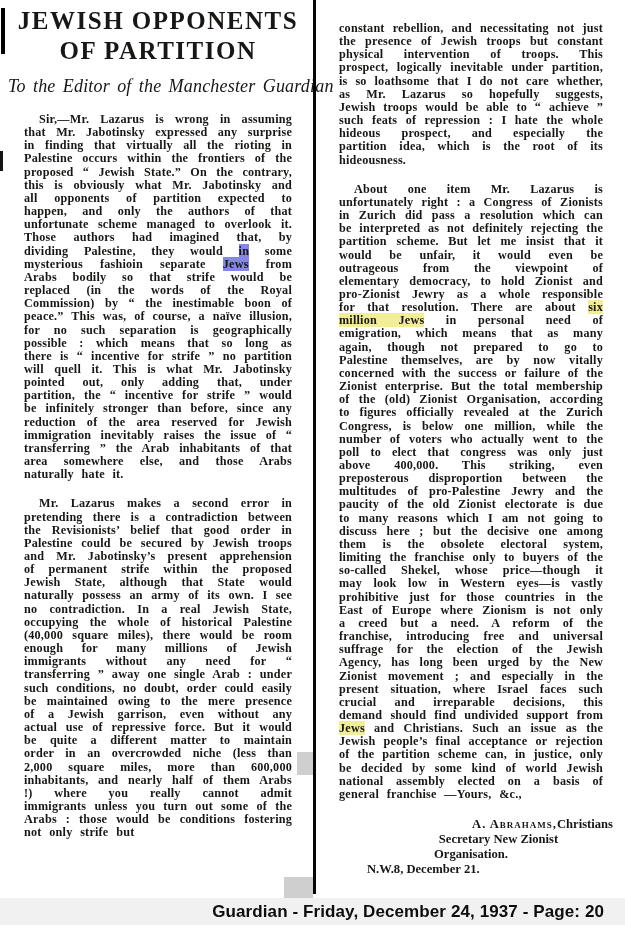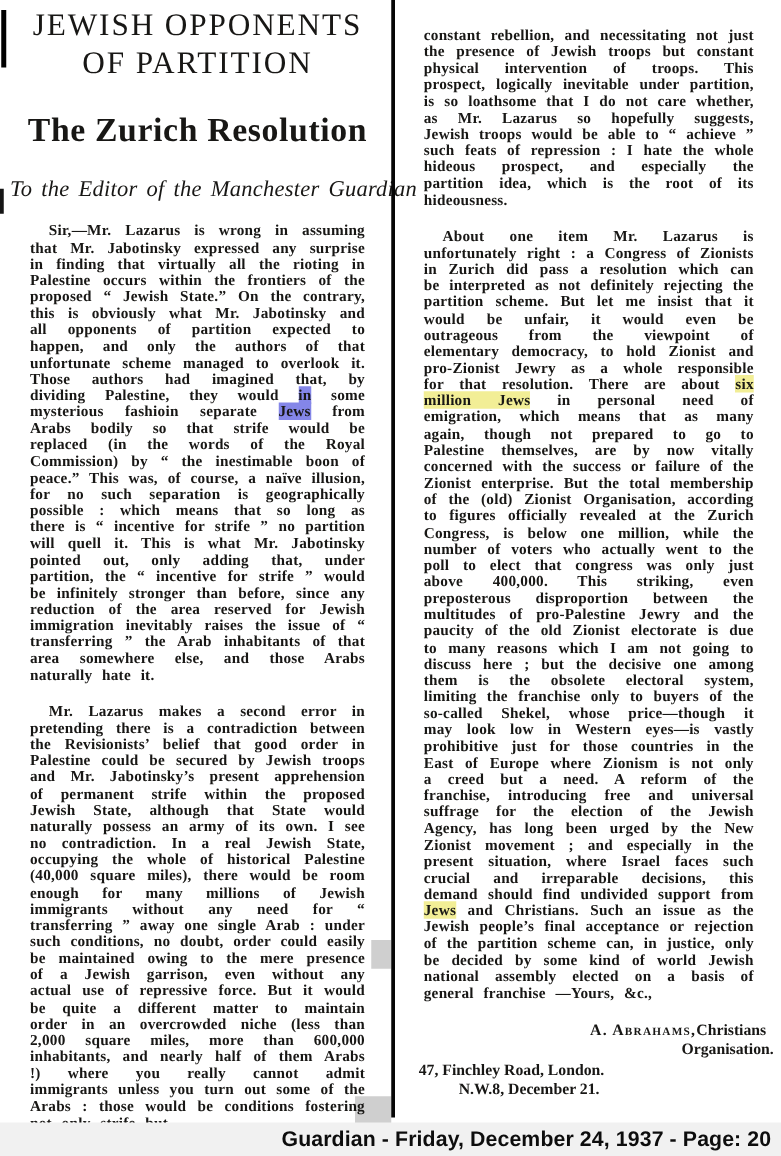--- a/index.html
+++ b/index.html
@@ -12,21 +12,21 @@
   .page{
     position:relative;width:625px;height:925px;background:#fff;overflow:hidden;
     font-family:"Liberation Serif","DejaVu Serif",serif;color:var(--ink);
   }
   
   .col-left{position:absolute;left:8px;top:4px;width:300px;}
   .col-right{position:absolute;left:323px;top:6px;width:296px;}
   .col-rule{position:absolute;left:313px;top:0;width:3px;height:894px;background:#060606;}
   
   .headline{
-    font-size:25px;line-height:30px;font-weight:normal;text-align:center;
+    font-size:25px;line-height:30px;font-weight:bold;text-align:center;
     letter-spacing:1.5px;margin:2px 0 0 0;
   }
   .subhead{
     font-size:27px;line-height:30px;font-weight:bold;text-align:center;
     margin-top:23px;letter-spacing:0.5px;
   }
   .salutation{
     font-size:18px;font-weight:normal;font-style:italic;margin-top:10px;margin-bottom:5px;
     letter-spacing:0.2px;word-spacing:2.5px;white-space:nowrap;
   }
@@ -36,74 +36,73 @@
     word-spacing:4.5px;letter-spacing:0.2px;margin:16px;
   }
   .body-para.indent{text-indent:15px;}
   .hl-yellow{background:var(--hl-yellow);}
   .hl-blue{background:var(--hl-blue);}
   
   .signature{font-size:12.6px;line-height:15px;font-weight:bold;margin-top:3px;}
   .sig-row1{display:flex;justify-content:flex-end;padding:0 6px 0 92px;}
   .smallcaps{font-variant:small-caps;letter-spacing:1px;}
   .sig-row2{text-align:center;padding-left:55px;}
-  .sig-row3{text-align:right;padding-left:0px;}
+  .sig-row3{text-align:center;padding-left:0px;}
   .addr1{padding-left:12px;font-size:12.6px;line-height:15px;font-weight:bold;margin-top:2px;}
   .addr2{padding-left:44px;font-size:12.6px;line-height:15px;font-weight:bold;}
   
   .artifact{position:absolute;background:#000;}
   .artifact.a1{left:1px;top:8px;width:4px;height:46px;}
   .artifact.a2{left:0;top:151px;width:3px;height:20px;background:#151515;}
   .patch{position:absolute;background:#cfcfcf;}
   .patch.p1{left:297px;top:752px;width:16px;height:23px;}
   .patch.p2{left:284px;top:877px;width:29px;height:26px;}
   
   .caption-bar{
     position:absolute;left:0;right:0;bottom:0;height:27px;background:var(--caption-bg);
     display:flex;align-items:center;justify-content:flex-end;
-    padding-right:8px;box-sizing:border-box;
+    padding-right:21px;box-sizing:border-box;
     font-family:"Liberation Sans","DejaVu Sans",sans-serif;
     font-weight:bold;font-size:17px;color:#0d0d0d;letter-spacing:0.1px;
   }
 </style>
 </head>
 <body>
 
 <div class="page">
 
   <div class="artifact a1"></div>
   <div class="artifact a2"></div>
   <div class="patch p1"></div>
   <div class="patch p2"></div>
 
   <div class="col-left">
     <h1 class="headline">JEWISH OPPONENTS OF PARTITION</h1>
-    <h2 class="subhead">The Zurich Resolution</h2>
     <div class="salutation">To the Editor of the Manchester Guardian</div>
     <div>
         <p class="body-para indent"><span>Sir,—Mr. Lazarus is wrong in assuming that Mr. Jabotinsky expressed any surprise in finding that virtually all the rioting in Palestine occurs within the frontiers of the proposed “ Jewish State.”   On the contrary, this is obviously what Mr. Jabotinsky and all opponents of partition expected to happen, and only the authors of that unfortunate scheme managed to overlook it.   Those authors had imagined that, by dividing Palestine, they would </span><span class="hl-blue">in</span><span> some mysterious fashioin separate </span><span class="hl-blue">Jews</span><span> from Arabs bodily so that strife would be replaced (in the words of the Royal Commission) by “ the inestimable boon of peace.”   This was, of course, a naïve illusion, for no such separation is geographically possible : which means that so long as there is “ incentive for strife ” no partition will quell it.   This is what Mr. Jabotinsky pointed out, only adding that, under partition, the “ incentive for strife ” would be infinitely stronger than before, since any reduction of the area reserved for Jewish immigration inevitably raises the issue of “ transferring ” the Arab inhabitants of that area somewhere else, and those Arabs naturally hate it.</span></p>
         <p class="body-para indent"><span>Mr. Lazarus makes a second error in pretending there is a contradiction between the Revisionists’ belief that good order in Palestine could be secured by Jewish troops and Mr. Jabotinsky’s present apprehension of permanent strife within the proposed Jewish State, although that State would naturally possess an army of its own.   I see no contradiction.   In a real Jewish State, occupying the whole of historical Palestine (40,000 square miles), there would be room enough for many millions of Jewish immigrants without any need for “ transferring ” away one single Arab : under such conditions, no doubt, order could easily be maintained owing to the mere presence of a Jewish garrison, even without any actual use of repressive force.   But it would be quite a different matter to maintain order in an overcrowded niche (less than 2,000 square miles, more than 600,000 inhabitants, and nearly half of them Arabs !) where you really cannot admit immigrants unless you turn out some of the Arabs : those would be conditions fostering not only strife but</span></p>
       </div>
   </div>
 
   <div class="col-rule"></div>
 
   <div class="col-right">
     <div>
         <p class="body-para"><span>constant rebellion, and necessitating not just the presence of Jewish troops but constant physical intervention of troops.   This prospect, logically inevitable under partition, is so loathsome that I do not care whether, as Mr. Lazarus so hopefully suggests, Jewish troops would be able to “ achieve ” such feats of repression : I hate the whole hideous prospect, and especially the partition idea, which is the root of its hideousness.</span></p>
         <p class="body-para indent"><span>About one item Mr. Lazarus is unfortunately right : a Congress of Zionists in Zurich did pass a resolution which can be interpreted as not definitely rejecting the partition scheme. But let me insist that it would be unfair, it would even be outrageous from the viewpoint of elementary democracy, to hold Zionist and pro-Zionist Jewry as a whole responsible for that resolution. There are about </span><span class="hl-yellow">six million Jews</span><span> in personal need of emigration, which means that as many again, though not prepared to go to Palestine themselves, are by now vitally concerned with the success or failure of the Zionist enterprise. But the total membership of the (old) Zionist Organisation, according to figures officially revealed at the Zurich Congress, is below one million, while the number of voters who actually went to the poll to elect that congress was only just above 400,000. This striking, even preposterous disproportion between the multitudes of pro-Palestine Jewry and the paucity of the old Zionist electorate is due to many reasons which I am not going to discuss here ; but the decisive one among them is the obsolete electoral system, limiting the franchise only to buyers of the so-called Shekel, whose price—though it may look low in Western eyes—is vastly prohibitive just for those countries in the East of Europe where Zionism is not only a creed but a need. A reform of the franchise, introducing free and universal suffrage for the election of the Jewish Agency, has long been urged by the New Zionist movement ; and especially in the present situation, where Israel faces such crucial and irreparable decisions, this demand should find undivided support from </span><span class="hl-yellow">Jews</span><span> and Christians.   Such an issue as the Jewish people’s final acceptance or rejection of the partition scheme can, in justice, only be decided by some kind of world Jewish national assembly elected on a basis of general franchise —Yours, &amp;c.,</span></p>
       </div>
     <div class="signature">
       <div class="sig-row1">
         <span class="smallcaps">A. Abrahams,</span>
         <span>Christians</span>
       </div>
+      <div class="sig-row2">Secretary New Zionist</div>
       <div class="sig-row3">Organisation.</div>
     </div>
-    <div class="addr1">47, Finchley Road, London.</div>
     <div class="addr2">N.W.8, December 21.</div>
   </div>
 
   <div class="caption-bar">
     <span>Guardian - Friday, December 24, 1937 - Page: 20</span>
   </div>
 
 </div>
 
 </body></html>

